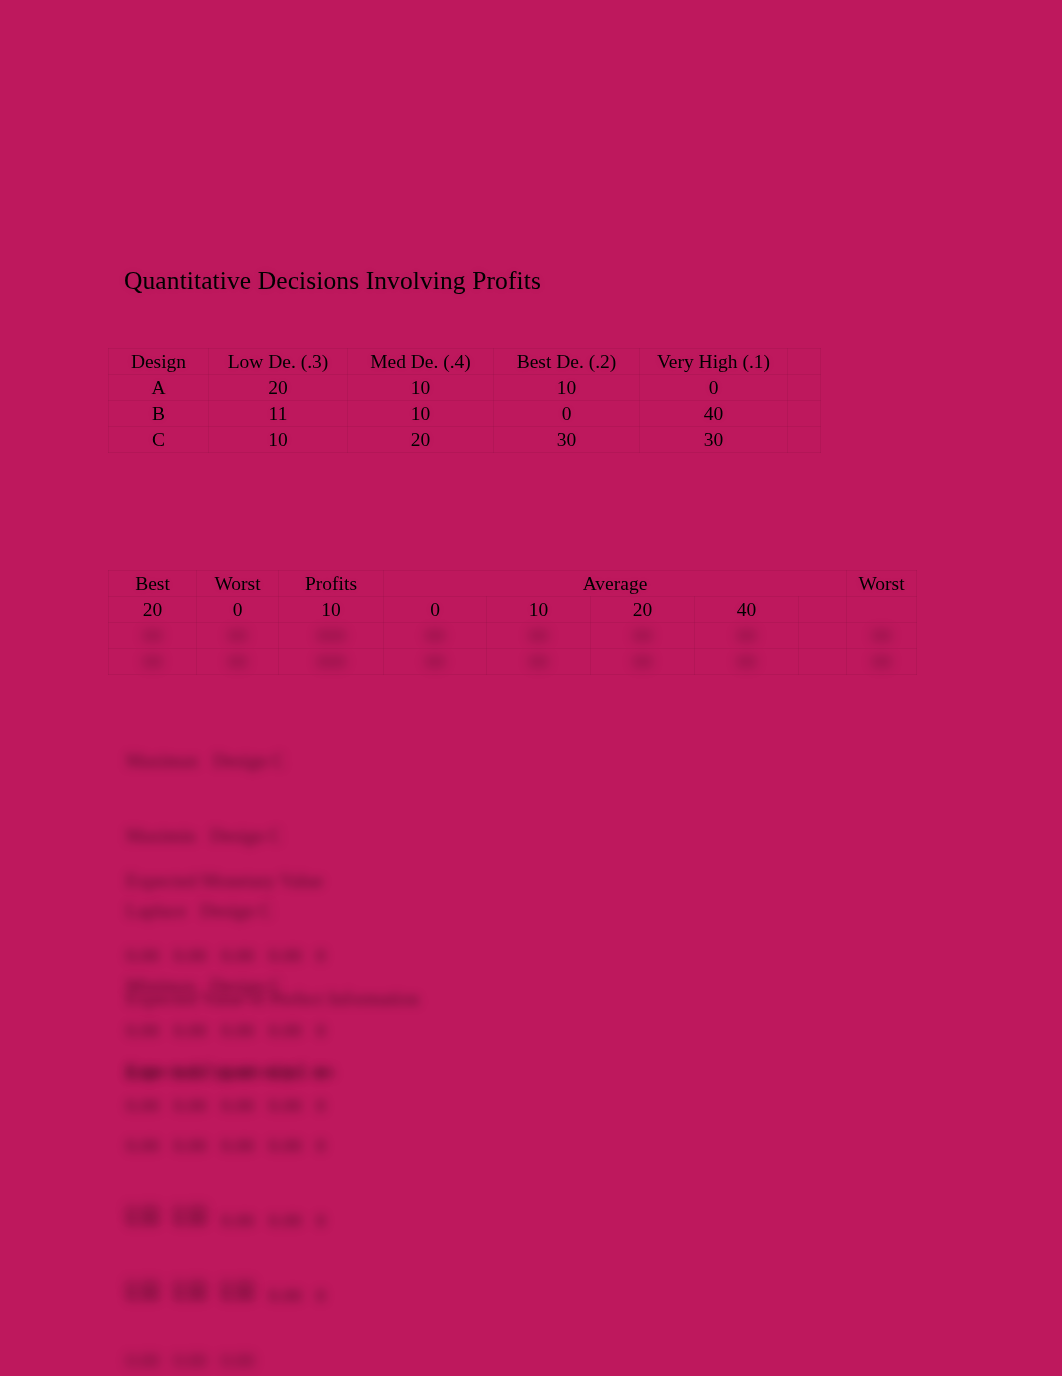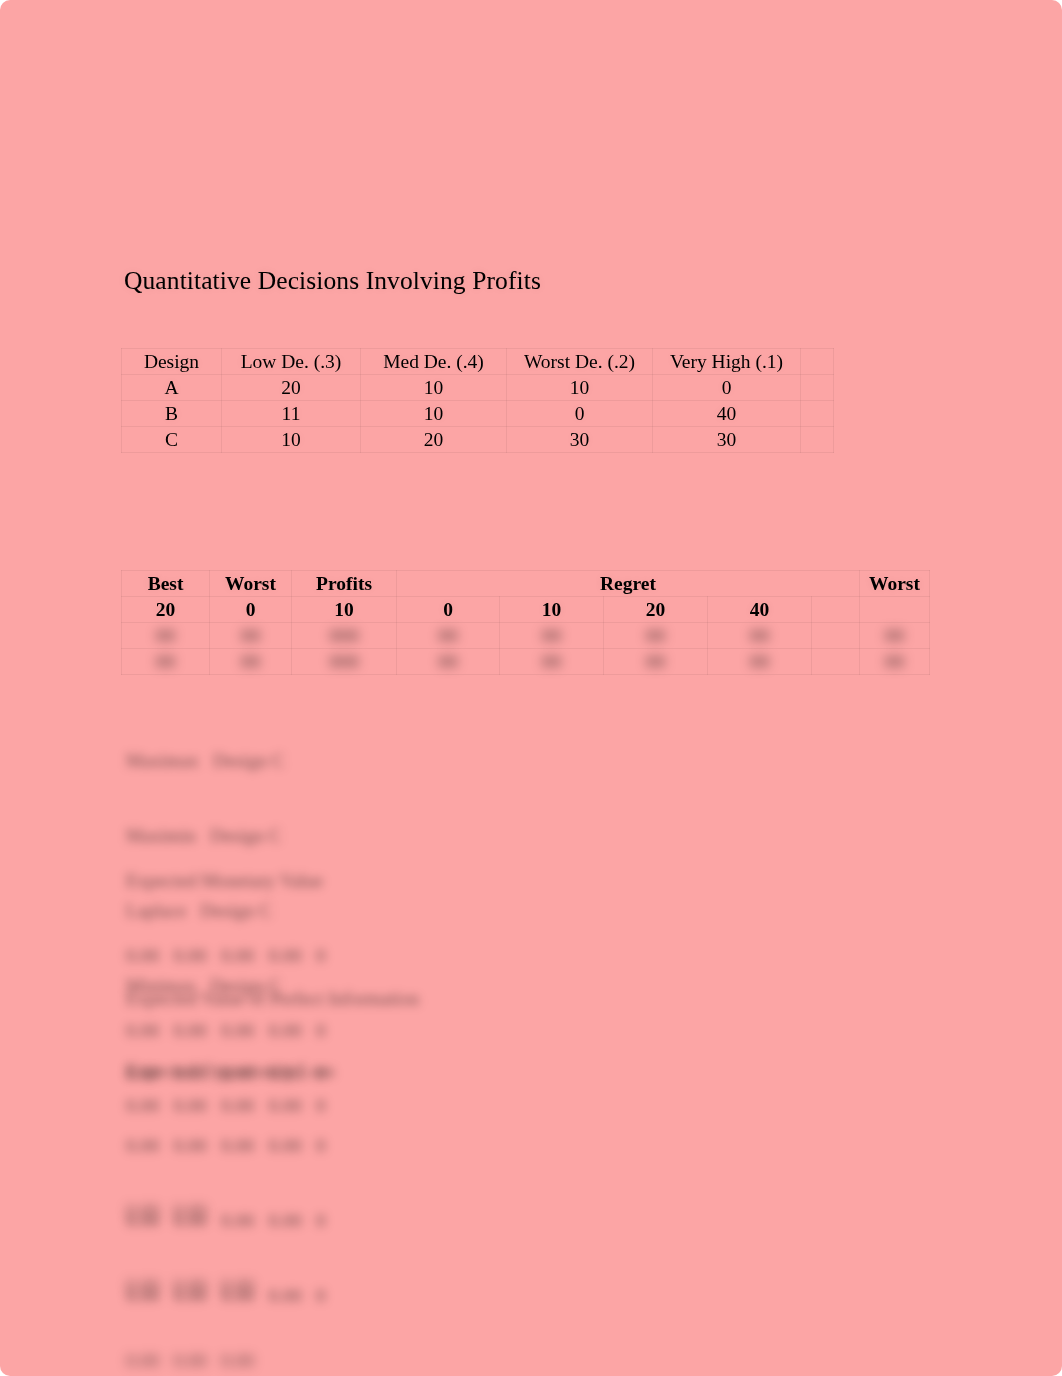--- a/index.html
+++ b/index.html
@@ -12,22 +12,21 @@
     height: 1376px;
     position: relative;
     font-family: "Liberation Serif", "DejaVu Serif", serif;
     color: #000000;
     overflow: hidden;
   }
 
   .page {
     position: absolute;
     inset: 0;
-    background: #fca5a5;
-    border-radius: 10px;
+    background: #be185d;
   }
 
   
   #doc-title {
     position: absolute;
     left: 124px;
     top: 264px;
     font-size: 25.5px;
     line-height: 34px;
     letter-spacing: 0.1px;
@@ -37,21 +36,20 @@
   }
 
   
   .sheet {
     position: absolute;
     border-collapse: collapse;
     table-layout: fixed;
     font-size: 19.5px;
     line-height: 25px;
     color: #000;
-    margin-left: 13px;
   }
   .sheet td, .sheet th {
     padding: 0;
     margin: 0;
     font-weight: normal;
     text-align: center;
     vertical-align: middle;
     border: 1px solid rgba(0,0,0,0.055);
     background: transparent;
     white-space: nowrap;
@@ -68,21 +66,21 @@
   #table-profit-matrix td { height: 25px; }
 
   
   #table-criteria {
     left: 108px;
     top: 570px;
     width: 808px;
     filter: blur(0.4px);
     text-shadow: 0 0 8px rgba(0,0,0,0.07);
   }
-  #table-criteria td { height: 25px; font-weight: bold; }
+  #table-criteria td { height: 25px; }
 
   
   .illegible-row td {
     filter: blur(5.5px);
     color: rgba(0,0,0,0.42);
   }
 
   
   .blurblock {
     position: absolute;
@@ -110,21 +108,21 @@
       <col style="width:146px">
       <col style="width:146px">
       <col style="width:148px">
       <col style="width:33px">
     </colgroup>
     <tbody>
       <tr>
         <td>Design</td>
         <td>Low De. (.3)</td>
         <td>Med De. (.4)</td>
-        <td>Worst De. (.2)</td>
+        <td>Best De. (.2)</td>
         <td>Very High (.1)</td>
         <td></td>
       </tr>
       <tr>
         <td>A</td>
         <td>20</td>
         <td>10</td>
         <td>10</td>
         <td>0</td>
         <td></td>
@@ -158,21 +156,21 @@
       <col style="width:104px">
       <col style="width:104px">
       <col style="width:48px">
       <col style="width:70px">
     </colgroup>
     <tbody>
       <tr>
         <td>Best</td>
         <td>Worst</td>
         <td>Profits</td>
-        <td colspan="5">Regret</td>
+        <td colspan="5">Average</td>
         <td>Worst</td>
       </tr>
       <tr>
         <td>20</td>
         <td>0</td>
         <td>10</td>
         <td>0</td>
         <td>10</td>
         <td>20</td>
         <td>40</td>

